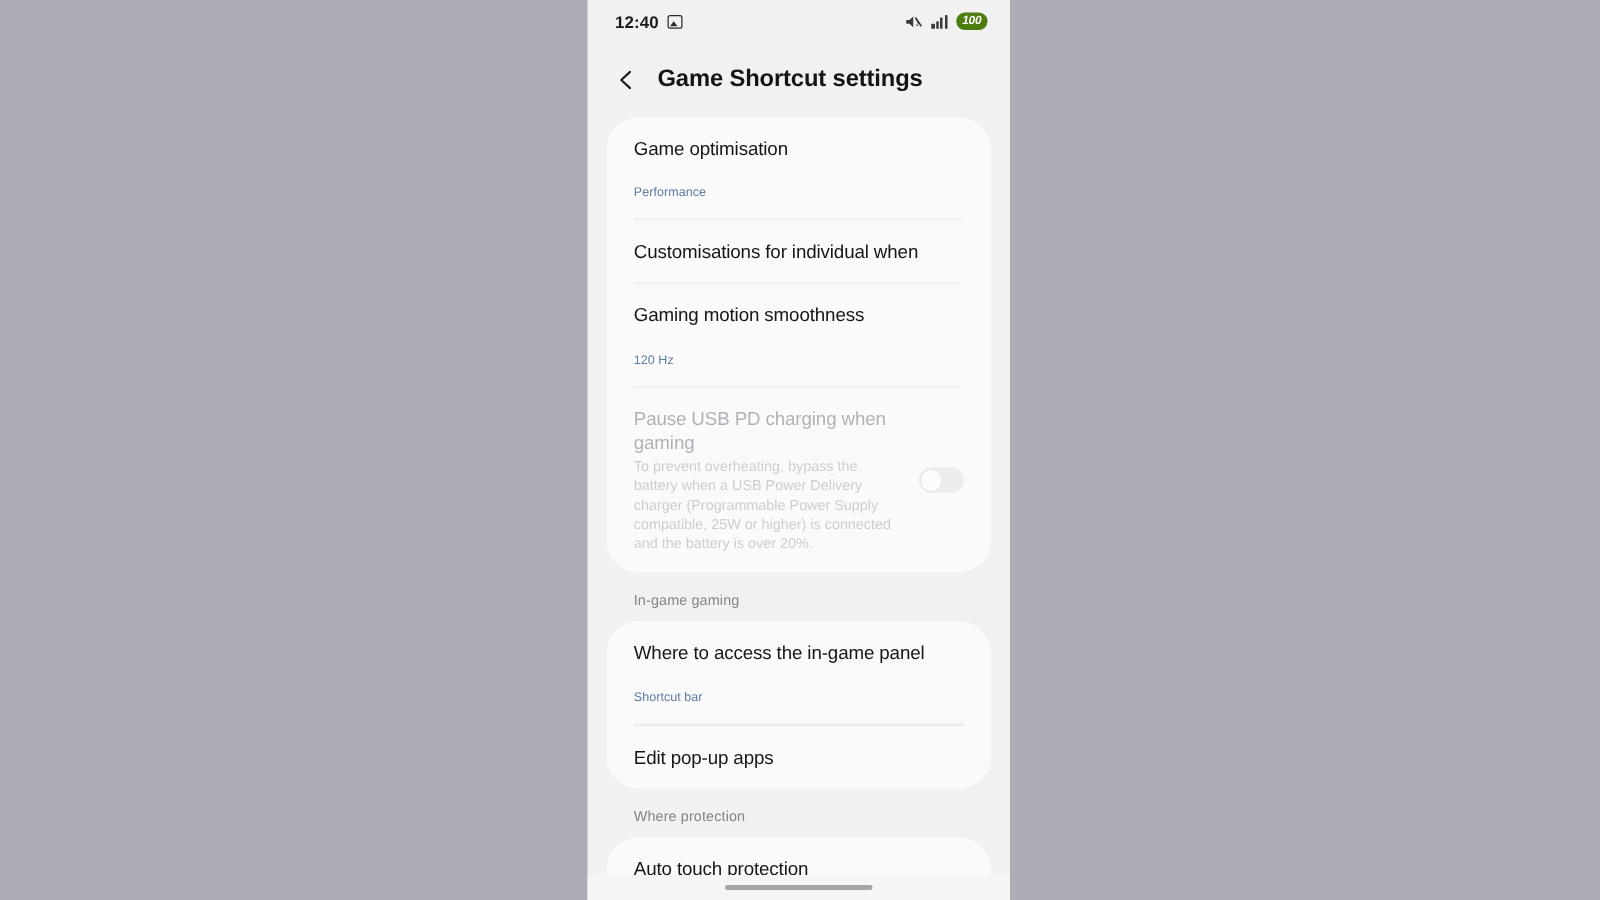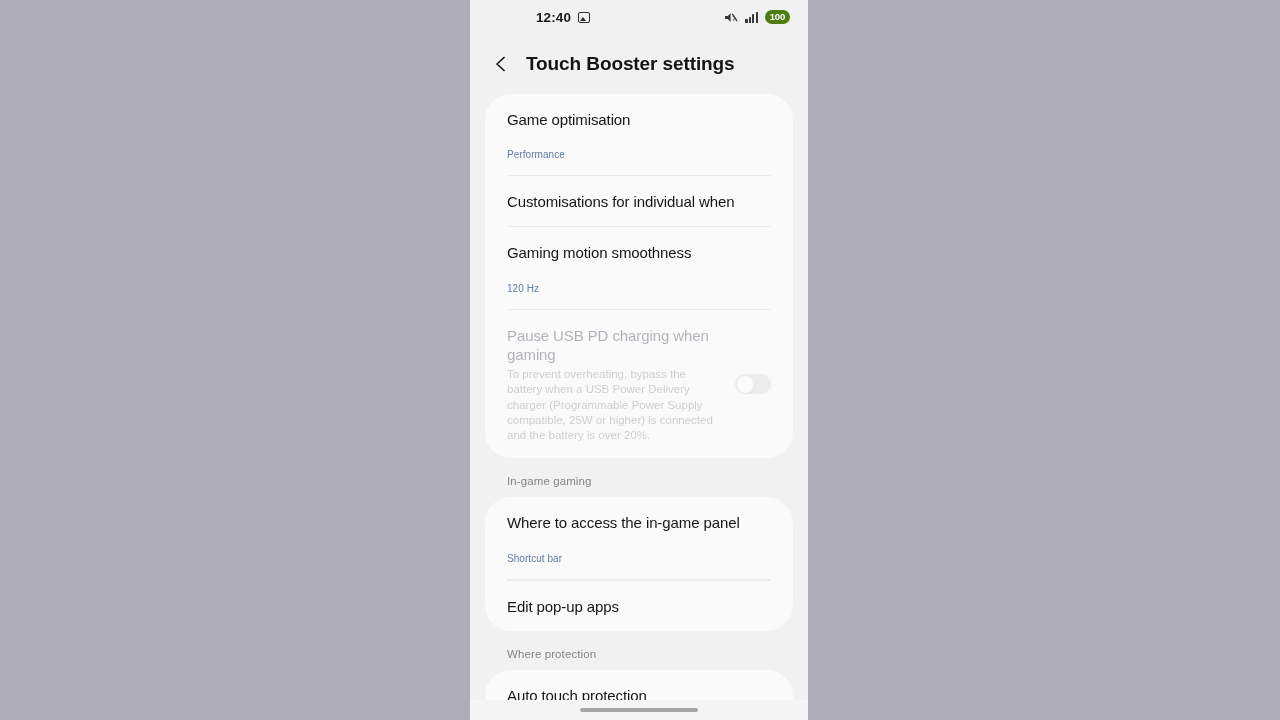--- a/index.html
+++ b/index.html
@@ -39,21 +39,20 @@
   .status-left {
     display: flex;
     align-items: center;
     gap: 7px;
   }
   .status-time {
     font-size: 13.5px;
     font-weight: 700;
     color: #1b1b1b;
     letter-spacing: 0.1px;
-    margin-left: 44px;
   }
   .photo-icon {
     width: 12px;
     height: 11px;
     border: 1.6px solid #2b2b2b;
     border-radius: 2px;
     position: relative;
     box-sizing: border-box;
   }
   .photo-icon::after {
@@ -92,20 +91,21 @@
   .signal-icon i:nth-child(4) { height: 11px; }
   .battery-badge {
     background: #4d7c0f;
     color: #ffffff;
     font-size: 9.5px;
     font-weight: 700;
     border-radius: 9px;
     padding: 2px 5px 2.5px 5px;
     line-height: 1;
     letter-spacing: -0.2px;
+    font-style: italic;
   }
 
   
   .app-bar {
     display: flex;
     align-items: center;
     height: 60px;
     padding-left: 20px;
     gap: 14px;
   }
@@ -250,21 +250,21 @@
       <span class="battery-badge">100</span>
     </div>
   </div>
 
   <div class="app-bar">
     <div class="back-chevron">
       <svg width="20" height="20" viewBox="0 0 20 20">
         <path d="M13 3.5 L6 10 L13 16.5" fill="none" stroke="#1a1a1a" stroke-width="1.7" stroke-linecap="round" stroke-linejoin="round"></path>
       </svg>
     </div>
-    <div class="app-title">Touch Booster settings</div>
+    <div class="app-title">Game Shortcut settings</div>
   </div>
 
   <div class="content">
 
     <div class="card">
 
       <div class="row">
         <div class="row-text">
           <div class="row-title">Game optimisation</div>
           <div class="row-sub">Performance</div>

